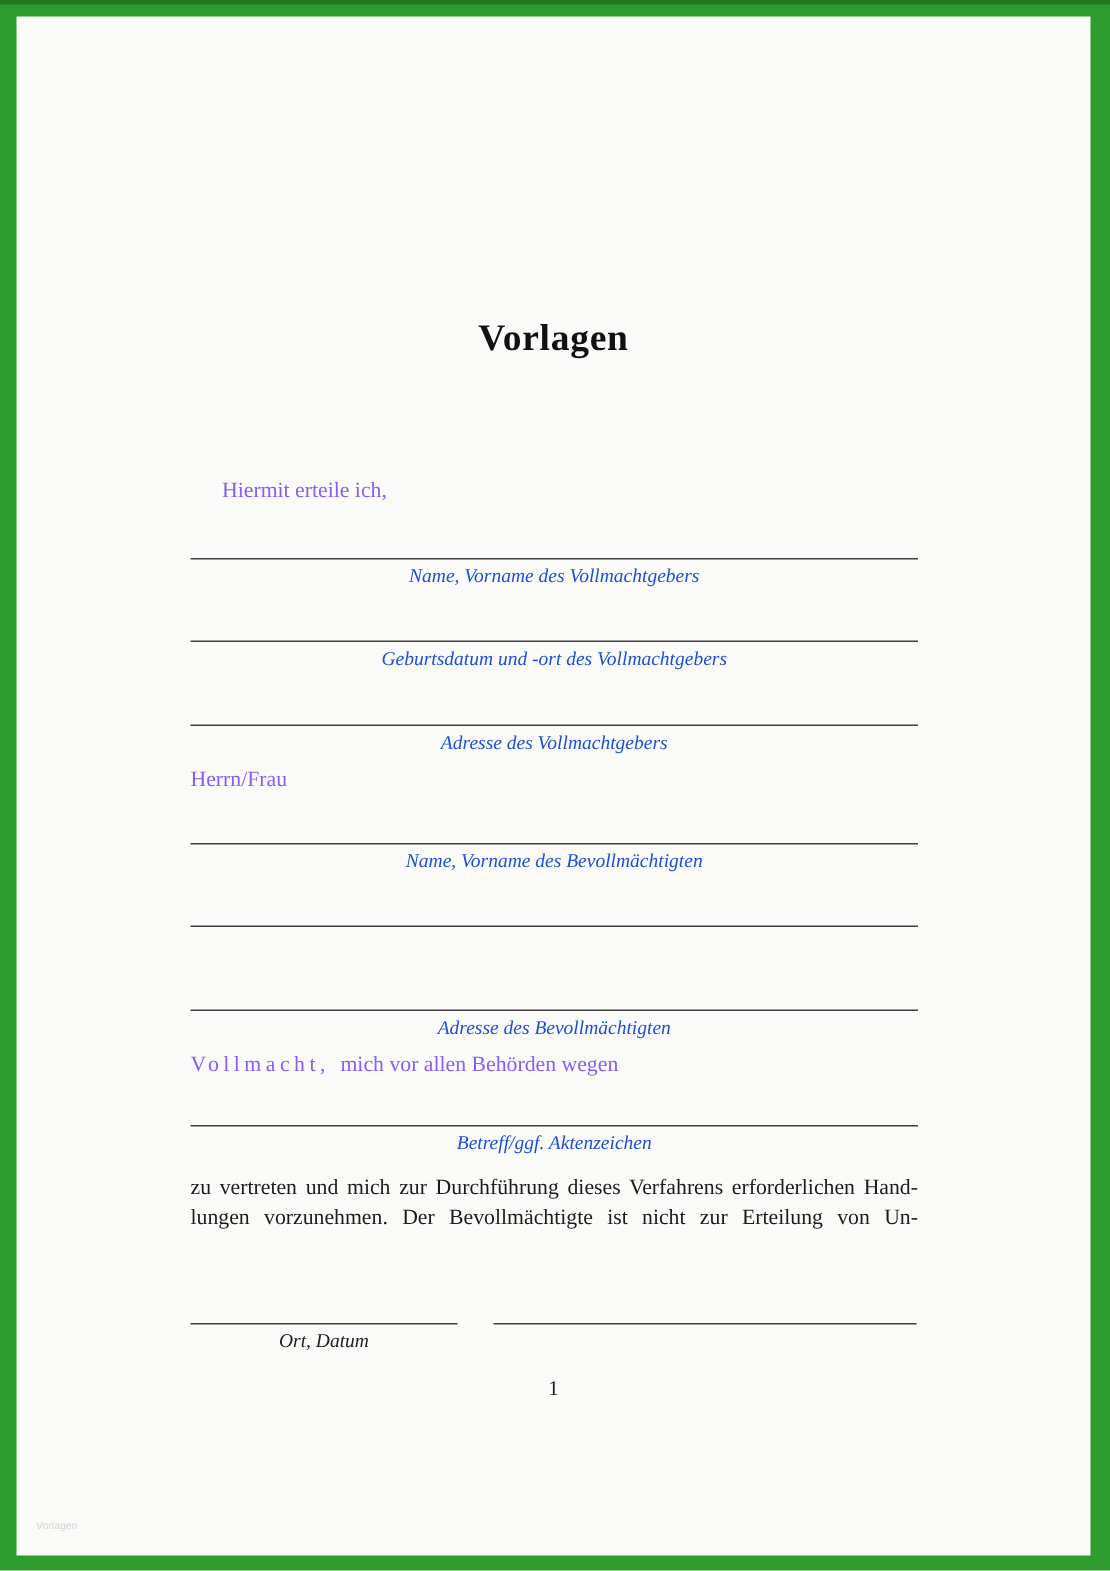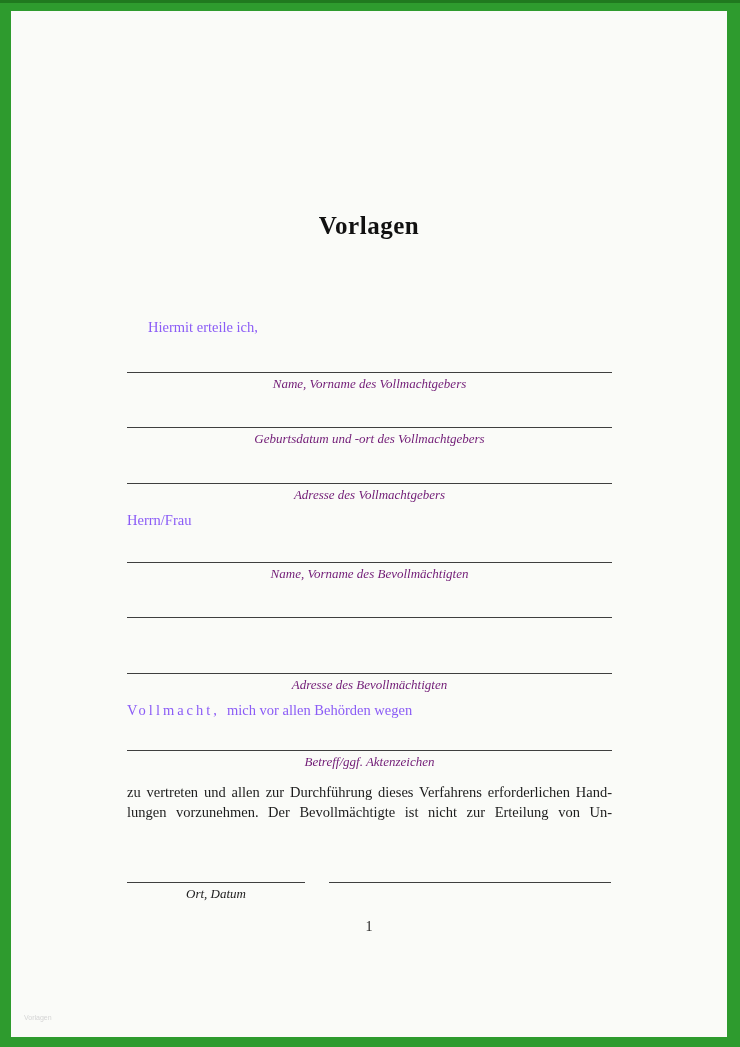--- a/index.html
+++ b/index.html
@@ -9,21 +9,21 @@
   .paper{position:absolute;left:11px;top:11px;right:13px;bottom:10px;background:#fafbf8;}
   .title{position:absolute;top:200px;left:0;width:100%;margin:0;text-align:center;
          font-size:25px;font-weight:bold;color:#111;line-height:30px;letter-spacing:0.5px;}
   .bodytext{position:absolute;margin:0;font-size:14.5px;color:#8b5cf6;line-height:19px;}
   .intro{top:307px;left:137px;}
   .salutation{top:500px;left:116px;}
   .authority{top:690px;left:116px;white-space:nowrap;}
   .authority .spaced{letter-spacing:3px;margin-right:7px;}
   .rule{position:absolute;left:116px;width:485px;height:0;border-top:1px solid #3f3f3f;}
   .field-label{position:absolute;left:116px;width:485px;text-align:center;margin:0;
-               font-style:italic;font-size:13px;color:#701a75;line-height:15px;}
+               font-style:italic;font-size:13px;color:#1d4ed8;line-height:15px;}
   .paragraph{position:absolute;top:772px;left:116px;width:485px;margin:0;
              font-size:14.5px;color:#1c1c1c;line-height:19.5px;}
   .paragraph .jline{text-align:justify;text-align-last:justify;}
   .paragraph .lline{text-align:left;}
   .sig-rule-left{position:absolute;top:871px;left:116px;width:178px;height:0;border-top:1px solid #3f3f3f;}
   .sig-rule-right{position:absolute;top:871px;left:318px;width:282px;height:0;border-top:1px solid #3f3f3f;}
   .sig-label{position:absolute;top:875px;margin:0;font-style:italic;font-size:13px;
              color:#202020;line-height:15px;text-align:center;}
   .sig-label.left{left:116px;width:178px;}
   .sig-label.right{left:318px;width:282px;}
@@ -61,21 +61,21 @@
 
     <div class="rule" style="top:662px"></div>
     <p class="field-label" style="top:666px">Adresse des Bevollmächtigten</p>
 
     <p class="bodytext authority"><span class="spaced">Vollmacht,</span><span>mich vor allen Behörden wegen</span></p>
 
     <div class="rule" style="top:739px"></div>
     <p class="field-label" style="top:743px">Betreff/ggf. Aktenzeichen</p>
 
     <div class="paragraph">
-      <div class="jline">zu vertreten und allen zur Durchführung dieses Verfahrens erforderlichen Hand-</div>
+      <div class="jline">zu vertreten und mich zur Durchführung dieses Verfahrens erforderlichen Hand-</div>
       <div class="jline">lungen vorzunehmen. Der Bevollmächtigte ist nicht zur Erteilung von Un-</div>
     </div>
 
     <div class="sig-rule-left"></div>
     <div class="sig-rule-right"></div>
     <p class="sig-label left">Ort, Datum</p>
 
     <p class="pagenum">1</p>
 
     <p class="watermark">Vorlagen</p>

